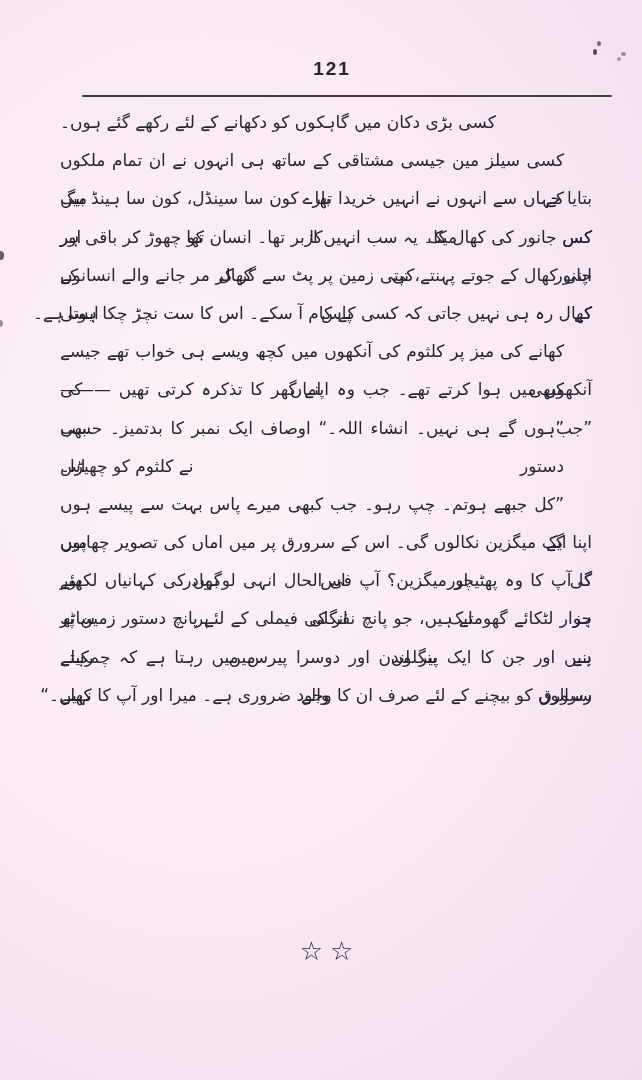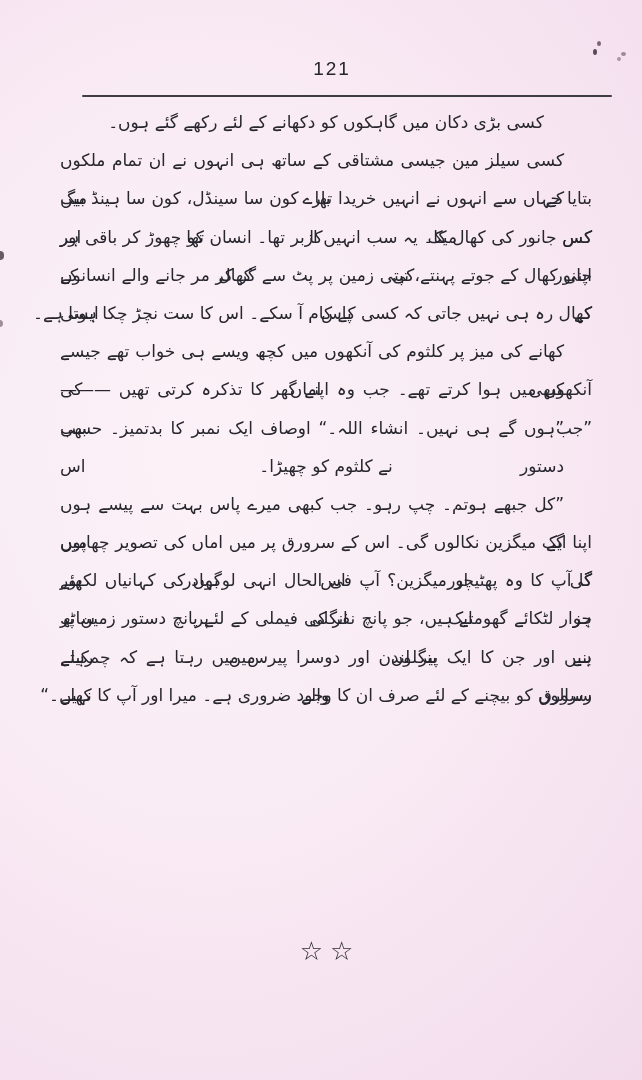--- a/index.html
+++ b/index.html
@@ -18,21 +18,21 @@
         #fbf2f7 0%, #f9ebf4 38%, #f5e1ef 68%, #eed7e8 100%);
   }
 
   .page-number {
     position: absolute;
     top: 58px;
     left: 82px;
     width: 500px;
     text-align: center;
     font-family: "Liberation Sans", sans-serif;
-    font-weight: normal;
+    font-weight: bold;
     font-size: 19px;
     letter-spacing: 2px;
     color: #26262a;
   }
 
   .rule {
     position: absolute;
     top: 95px;
     left: 82px;
     width: 530px;
@@ -48,21 +48,21 @@
     width: 532px;
     direction: rtl;
     color: #27262e;
   }
 
   .ln {
     height: 38.2px;
     line-height: 38.2px;
     font-size: 17px;
     white-space: nowrap;
-    text-align: center;
+    text-align: left;
     overflow: visible;
   }
   
   .ln.full {
     white-space: normal;
     text-align: justify;
     text-align-last: justify;
     text-justify: inter-word;
   }
   

